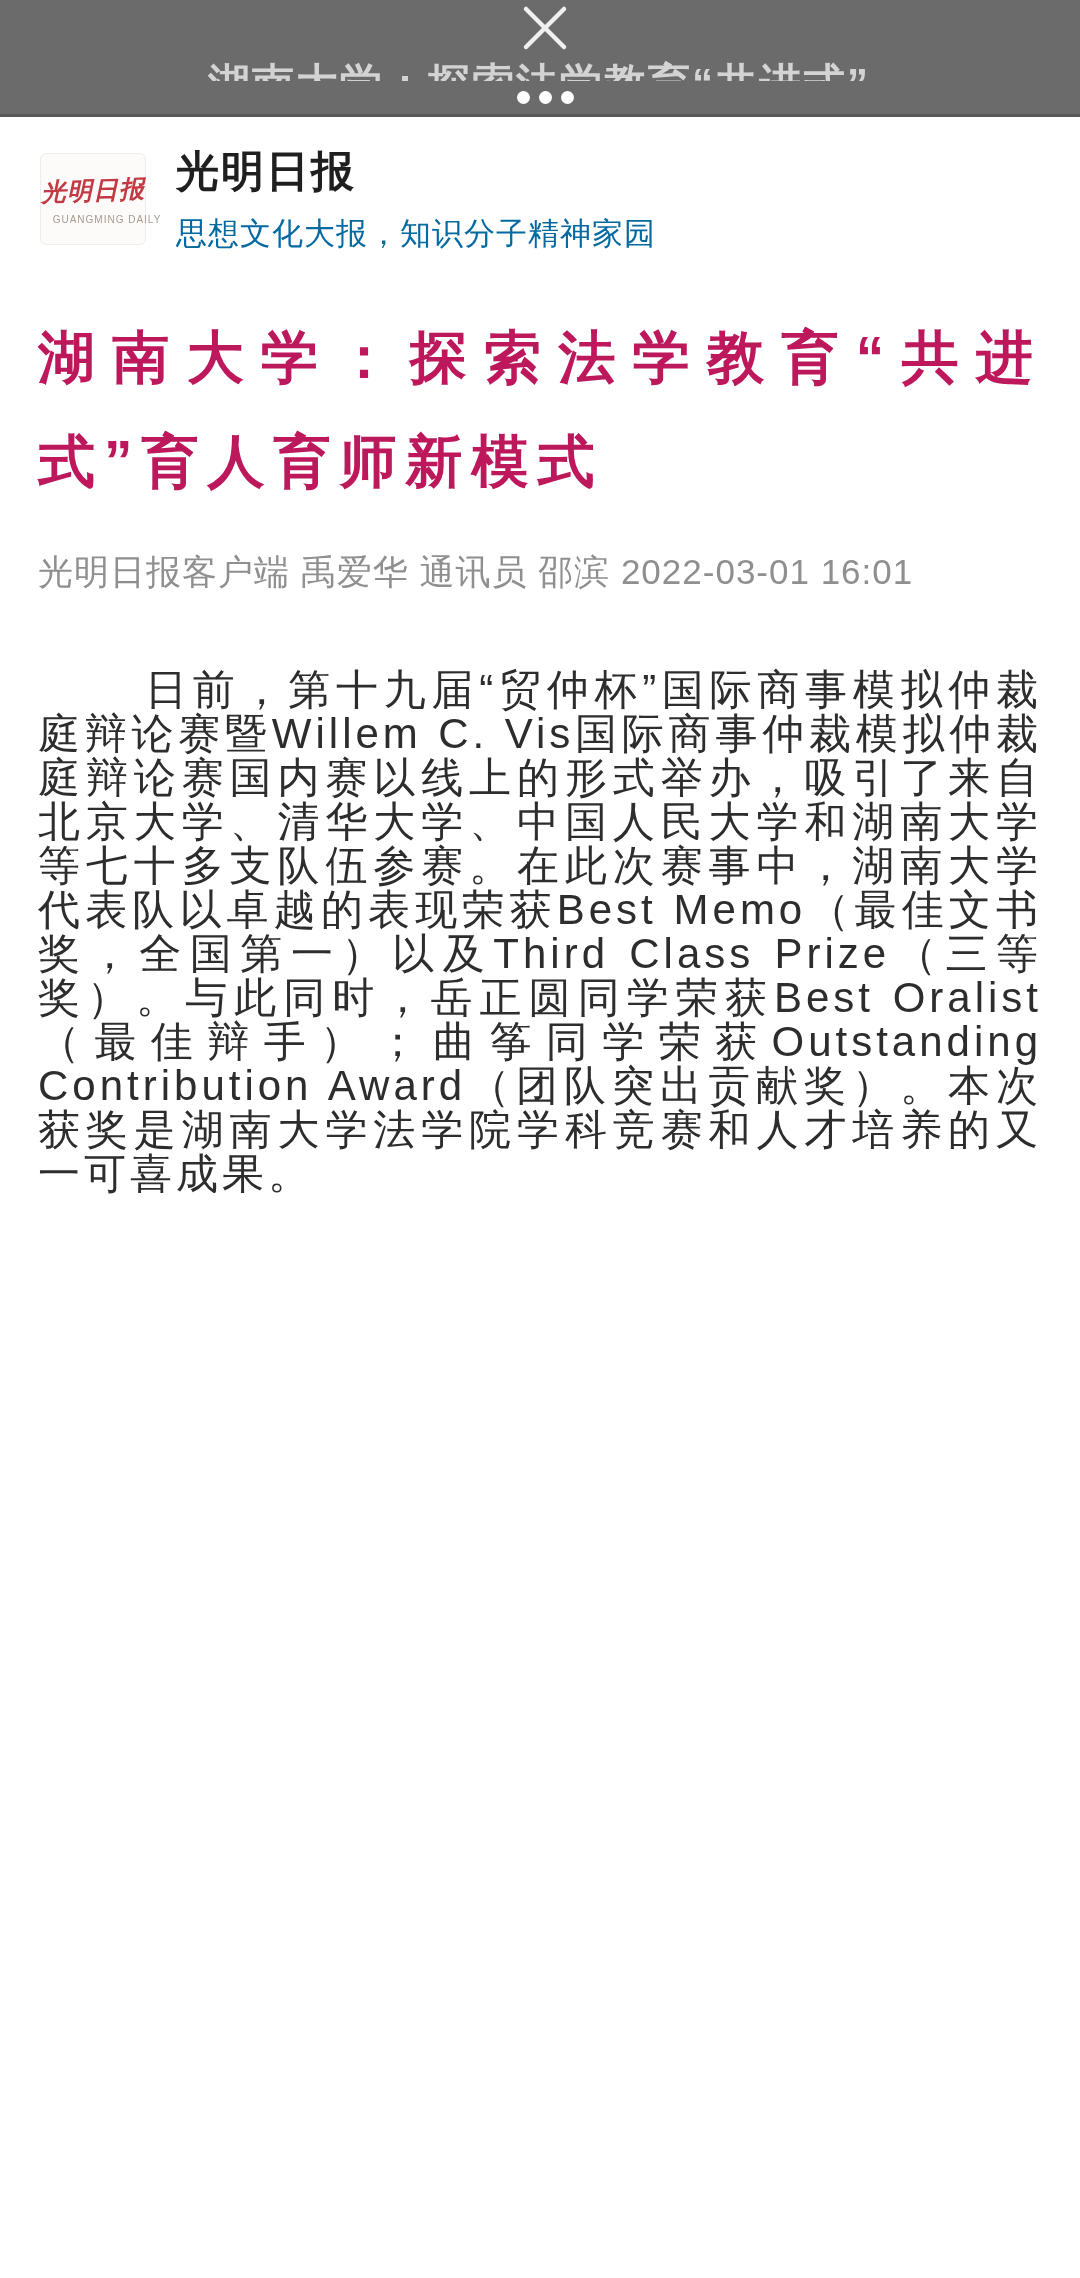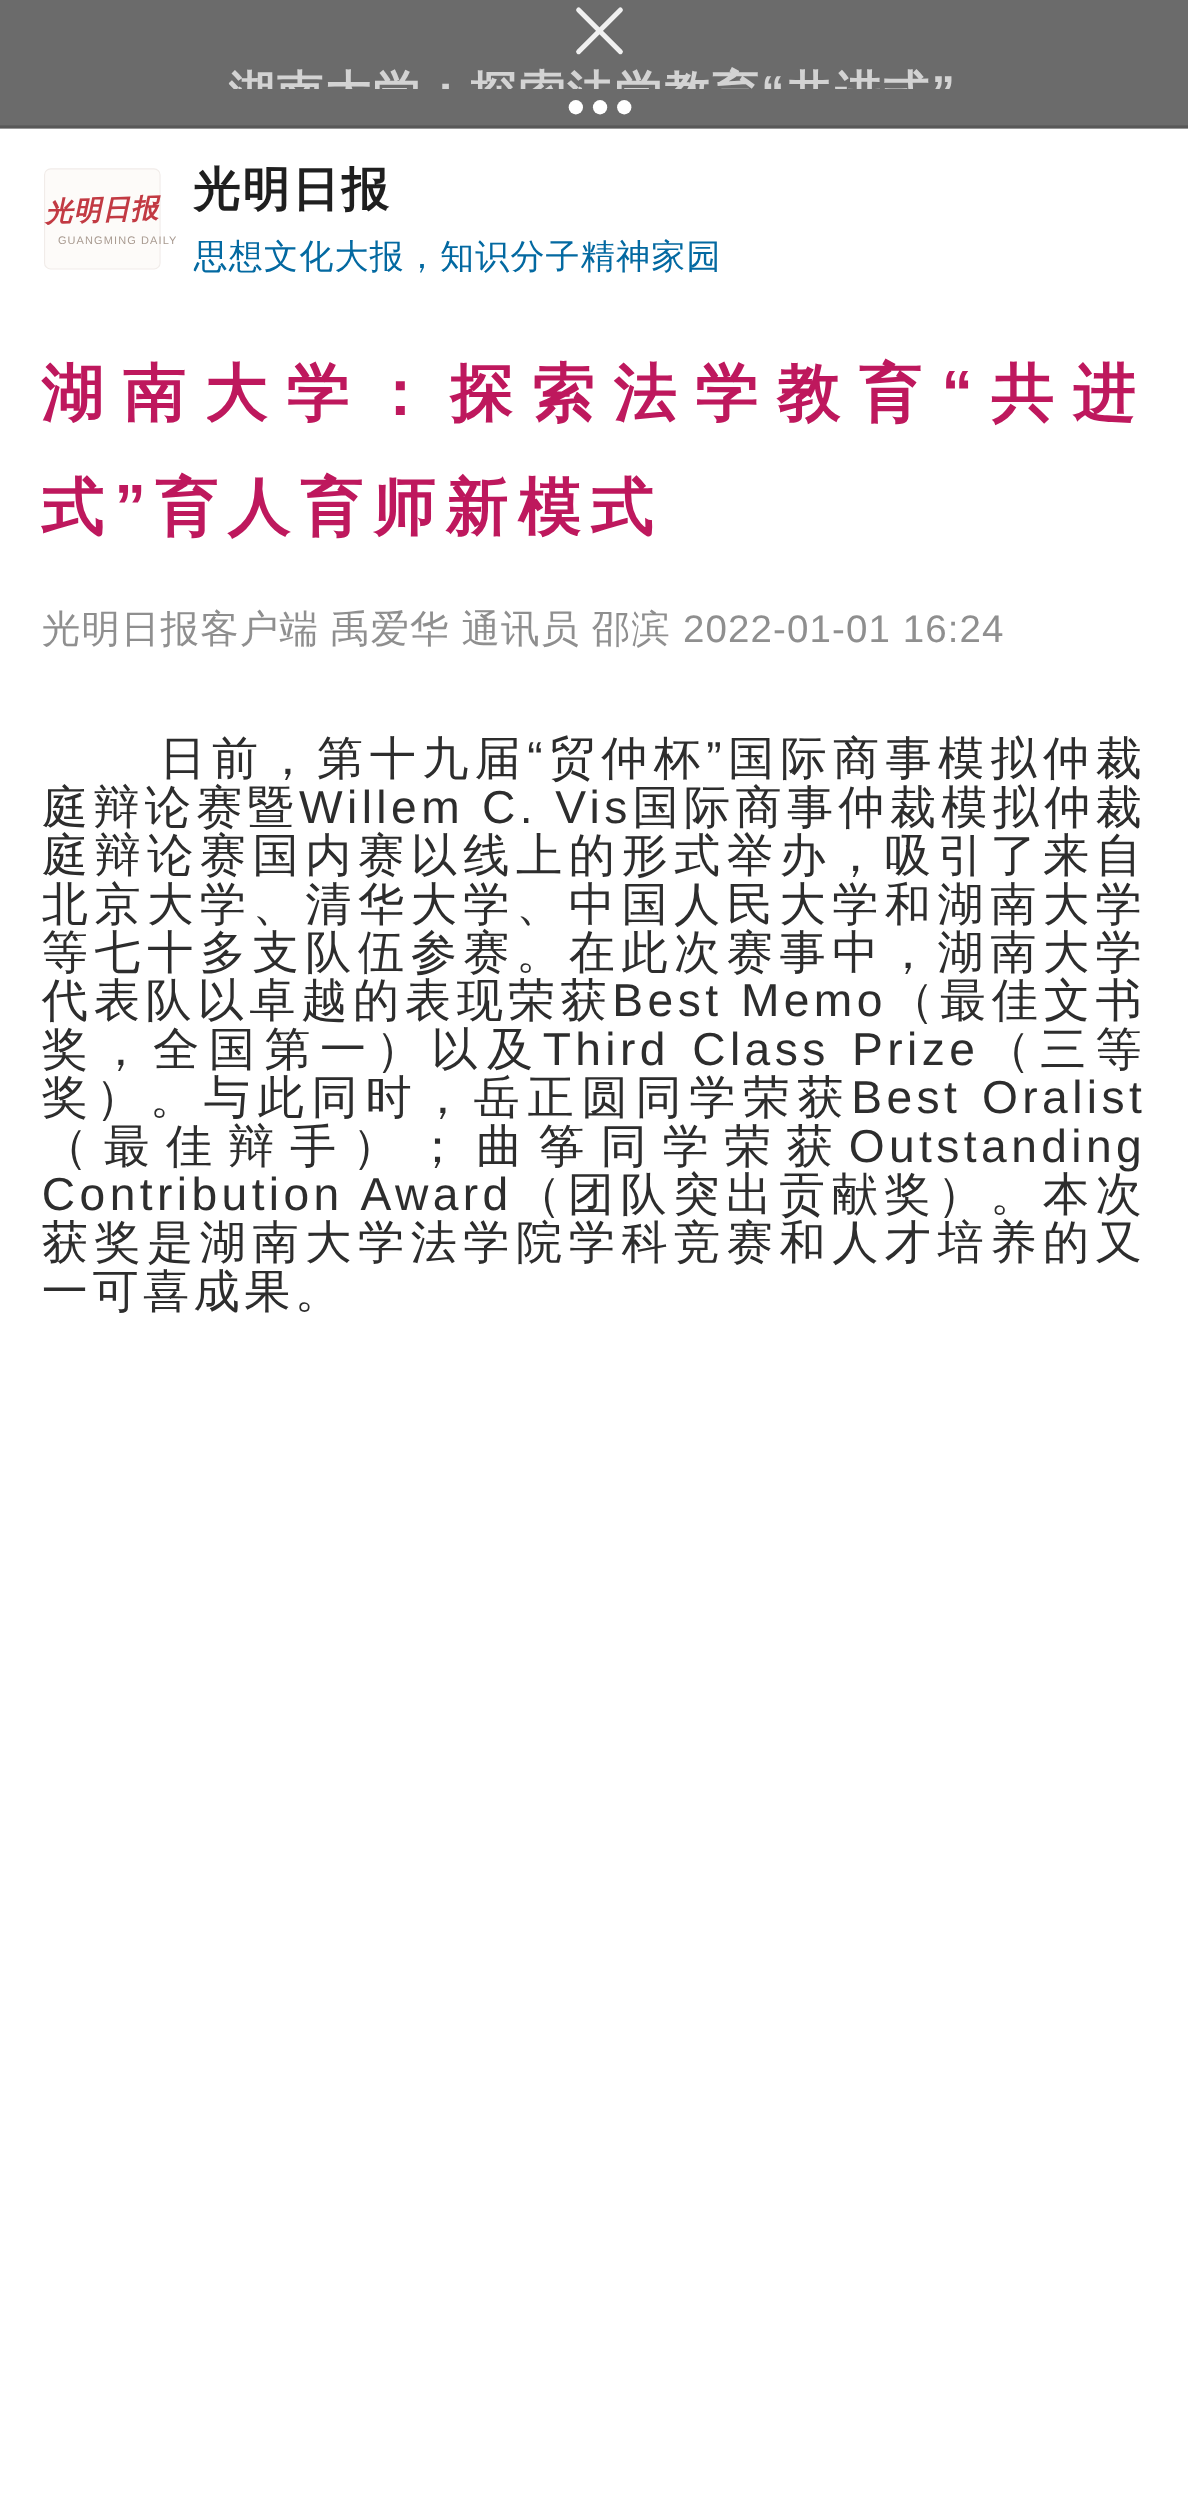--- a/index.html
+++ b/index.html
@@ -142,17 +142,17 @@
     <div class="caption">GUANGMING DAILY</div>
   </div>
   <div class="pub-meta">
     <div class="pub-name">光明日报</div>
     <div class="pub-tagline">思想文化大报，知识分子精神家园</div>
   </div>
 </div>
 
 <div class="article">
   <h1>湖南大学：探索法学教育“共进式”育人育师新模式</h1>
-  <div class="byline">光明日报客户端 禹爱华 通讯员 邵滨 2022-01-01 16:24</div>
+  <div class="byline">光明日报客户端 禹爱华 通讯员 邵滨 2022-03-01 16:01</div>
   <div class="body-text">
     <p>日前，第十九届“贸仲杯”国际商事模拟仲裁庭辩论赛暨Willem C. Vis国际商事仲裁模拟仲裁庭辩论赛国内赛以线上的形式举办，吸引了来自北京大学、清华大学、中国人民大学和湖南大学等七十多支队伍参赛。在此次赛事中，湖南大学代表队以卓越的表现荣获Best Memo（最佳文书奖，全国第一）以及Third Class Prize（三等奖）。与此同时，岳正圆同学荣获Best Oralist（最佳辩手）；曲筝同学荣获Outstanding Contribution Award（团队突出贡献奖）。本次获奖是湖南大学法学院学科竞赛和人才培养的又一可喜成果。</p>
   </div>
 </div>
 
 </body></html>

